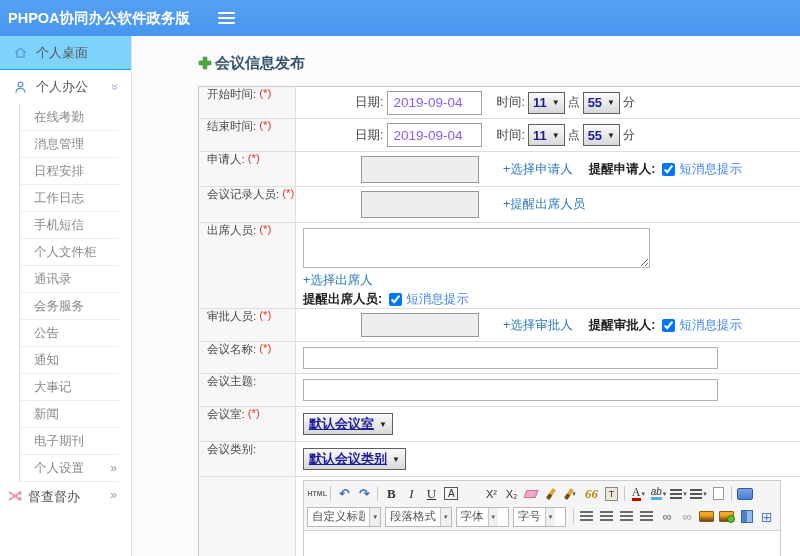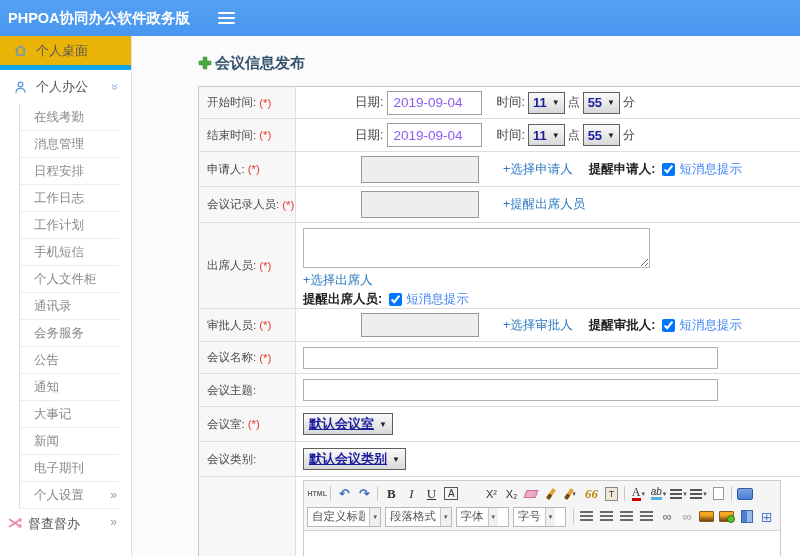--- a/index.html
+++ b/index.html
@@ -12,38 +12,38 @@
   .hamburger { margin-left:28px; width:17px; height:12px; display:flex; flex-direction:column; justify-content:space-between; cursor:pointer; }
   .hamburger i { display:block; height:2.4px; background:#fff; border-radius:1px; }
 
   
   .body { display:flex; height:520px; }
   .sidebar { width:132px; flex-shrink:0; background:#fff; border-right:1px solid #e2e2e2; overflow:hidden; }
   .main { flex:1; background:#fbfbfb; overflow:hidden; padding-left:66px; }
 
   
   .side-top { height:34px; display:flex; align-items:center; gap:8px; padding-left:12px; font-size:13px; color:#555; cursor:pointer; }
-  .side-top.first { background:#eab308; border-bottom:5px solid #0ea5e9; }
+  .side-top.first { background:#7dd3fc; border-bottom:1px solid #0ea5e9; }
   .side-top .sicon { width:16px; height:16px; flex-shrink:0; display:flex; align-items:center; justify-content:center; }
   .chev-dbl-down { margin-left:auto; margin-right:12px; color:#8fb3d9; font-size:12px; display:inline-block; transform:rotate(90deg); }
   .side-sub { margin-left:19px; border-left:1px solid #dedede; margin-right:0; }
   .side-sub-item { height:27px; line-height:26px; padding-left:14px; margin-right:12px; font-size:12.5px; color:#8a8a8a; border-bottom:1px solid #ededed; cursor:pointer; position:relative; white-space:nowrap; }
   .chev-right { position:absolute; right:2px; top:0; color:#999; font-size:12px; }
   .side-bottom { height:30px; display:flex; align-items:center; gap:6px; padding-left:8px; font-size:13px; color:#555; cursor:pointer; position:relative; }
   .side-bottom .chev-right { right:14px; top:6px; position:absolute; }
 
   
   .page-title { display:flex; align-items:center; gap:3px; height:30px; margin-top:12px; }
   .page-title .pt-text { font-size:15px; font-weight:bold; color:#35536f; }
 
   
   .ftable { width:770px; margin-top:8px; border:1px solid #c8c8c8; background:#fff; }
   .frow { display:flex; border-bottom:1px solid #dddddd; }
   .frow:last-child { border-bottom:none; }
-  .fl { width:97px; flex-shrink:0; background:#f7f7f7; border-right:1px solid #dddddd; display:flex; align-items:center; padding-left:8px; font-size:11.5px; color:#4a4a4a; gap:3px; flex-wrap:wrap; }
+  .fl { width:97px; flex-shrink:0; background:#f7f7f7; border-right:1px solid #dddddd; display:flex; align-items:flex-start; padding-left:8px; font-size:11.5px; color:#4a4a4a; gap:3px; flex-wrap:wrap; }
   .req { color:#e8392a; }
   .fv { flex:1; display:flex; align-items:center; padding-left:7px; font-size:12.5px; color:#333; }
   .h32{height:32px}.h33{height:33px}.h35{height:35px}.h36{height:36px}.h86{height:86px}.h94{height:94px}
   .sub-lbl { color:#444; font-size:12.5px; }
   .ind { margin-left:52px; }
   .ml14 { margin-left:14px; }
   .date-input { width:95px; height:24px; border:1px solid #a0a0a0; font-size:13.5px; color:#8b5cf6; padding-left:5px; margin-left:4px; font-family:"Liberation Sans","DejaVu Sans",sans-serif; }
   .gsel { display:inline-flex; align-items:center; height:22px; border:1px solid #5f5f5f; background:linear-gradient(180deg,#fafafa,#d8d8d8); padding:0 4px; margin:0 3px; color:#1c1c9e; font-weight:bold; font-size:13px; cursor:pointer; }
   .gsel .sel-arr { font-size:8px; color:#222; margin-left:5px; }
   .gsel.wide { padding:0 5px; }
@@ -130,21 +130,20 @@
             </svg>
         </span>
         <span>个人办公</span>
         <span class="chev-dbl-down">»</span>
       </div>
       <div class="side-sub" id="side-sub">
           <div class="side-sub-item"><span>在线考勤</span></div>
           <div class="side-sub-item"><span>消息管理</span></div>
           <div class="side-sub-item"><span>日程安排</span></div>
           <div class="side-sub-item"><span>工作日志</span></div>
-          <div class="side-sub-item"><span>工作计划</span></div>
           <div class="side-sub-item"><span>手机短信</span></div>
           <div class="side-sub-item"><span>个人文件柜</span></div>
           <div class="side-sub-item"><span>通讯录</span></div>
           <div class="side-sub-item"><span>会务服务</span></div>
           <div class="side-sub-item"><span>公告</span></div>
           <div class="side-sub-item"><span>通知</span></div>
           <div class="side-sub-item"><span>大事记</span></div>
           <div class="side-sub-item"><span>新闻</span></div>
           <div class="side-sub-item"><span>电子期刊</span></div>
           <div class="side-sub-item"><span>个人设置</span><span class="chev-right">»</span></div>

